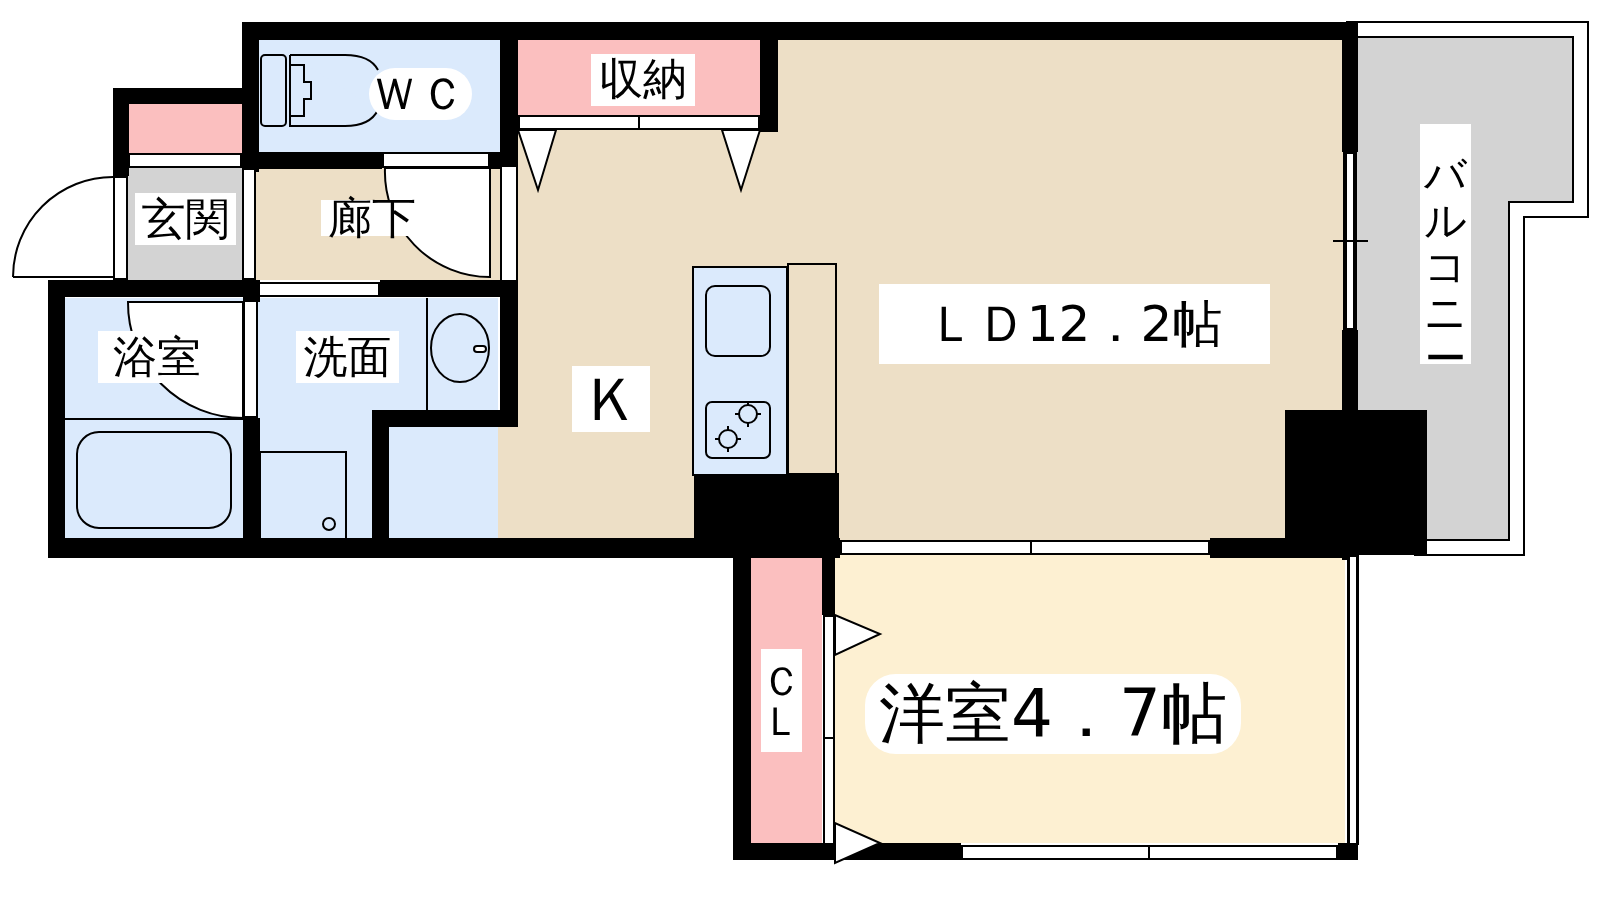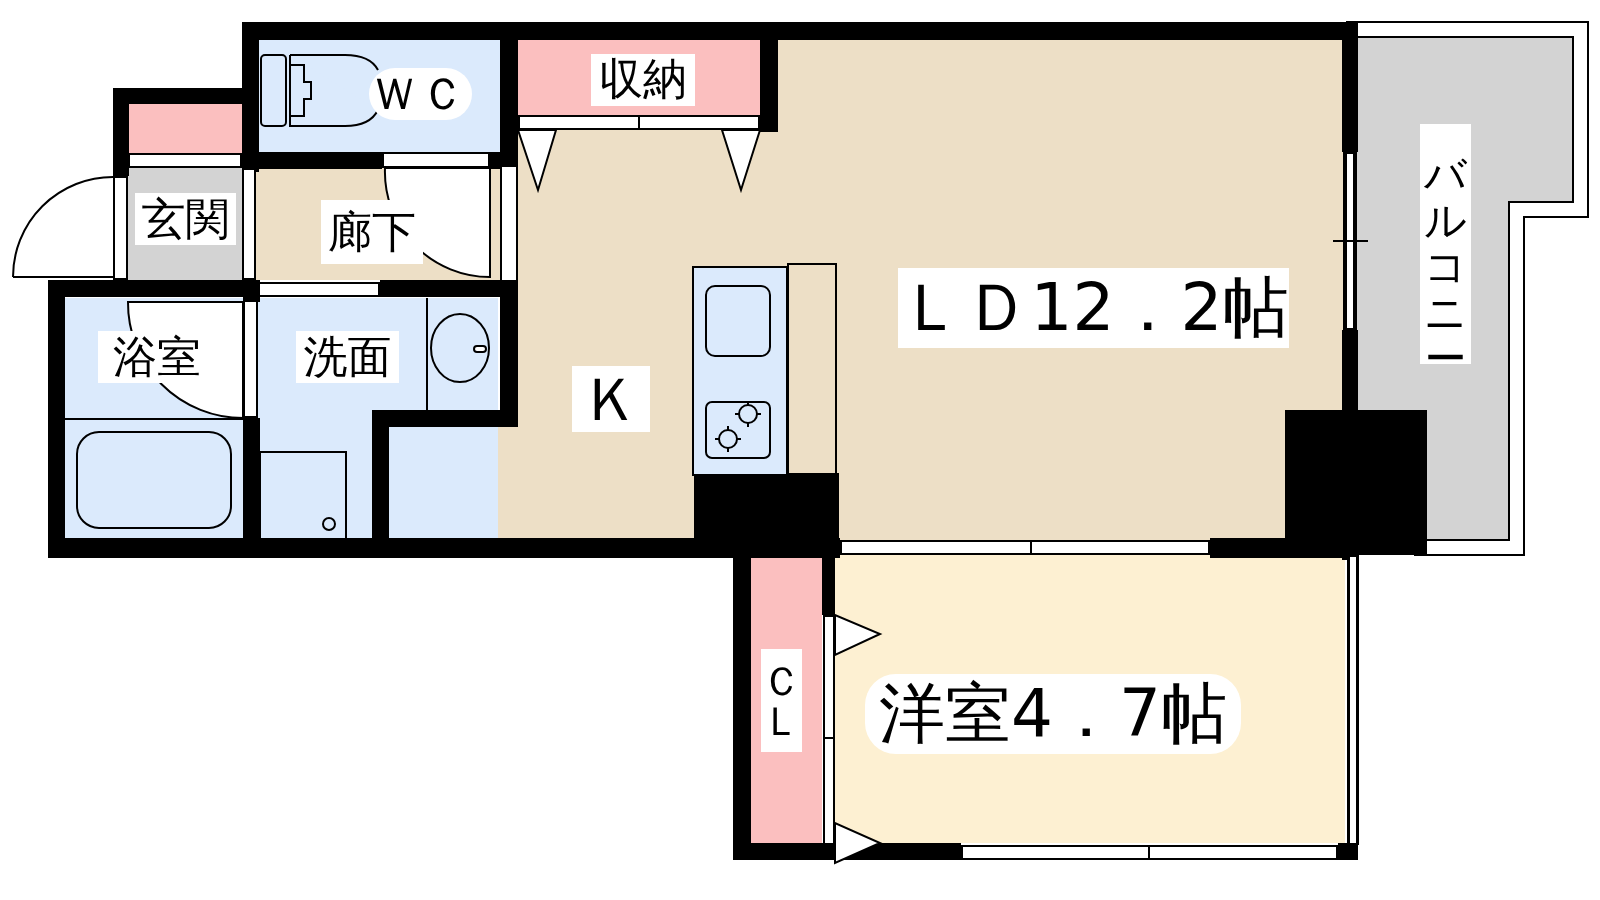--- a/index.html
+++ b/index.html
@@ -135,25 +135,25 @@
     <circle cx="748" cy="414" r="9"></circle>
     <circle cx="728" cy="439" r="9"></circle>
     <path d="M 748 401 L 748 405 M 748 423 L 748 427 M 735 414 L 739 414 M 757 414 L 761 414"></path>
     <path d="M 728 426 L 728 430 M 728 448 L 728 452 M 715 439 L 719 439 M 737 439 L 741 439"></path>
   </g>
 </svg>
 
 <div class="label" style="left:369px;top:68px;width:103px;height:52px;font-size:44px;letter-spacing:4px;border-radius:26px;">ＷＣ</div>
 <div class="label" style="left:591px;top:54px;width:104px;height:52px;font-size:44px;font-family:Liberation Serif, serif;">収納</div>
 <div class="label" style="left:135px;top:193px;width:101px;height:52px;font-size:44px;">玄関</div>
-<div class="label" style="left:321px;top:200px;width:102px;height:64px;font-size:44px;">廊下</div>
+<div class="label" style="left:321px;top:200px;width:102px;height:36px;font-size:44px;">廊下</div>
 <div class="label" style="left:98px;top:331px;width:102px;height:52px;font-size:44px;padding-left:8px;">浴室</div>
 <div class="label" style="left:296px;top:331px;width:103px;height:52px;font-size:44px;">洗面</div>
 <div class="label" style="left:572px;top:366px;width:78px;height:66px;font-size:60px;">Ｋ</div>
-<div class="label" style="left:879px;top:268px;width:391px;height:80px;font-size:66px;margin-left:19px;">ＬＤ12．2帖</div>
+<div class="label" style="left:879px;top:284px;width:391px;height:80px;font-size:50px;">ＬＤ12．2帖</div>
 <div class="label" style="left:865px;top:674px;width:376px;height:80px;font-size:66px;border-radius:31px;">洋室4．7帖</div>
 
 <div class="label" style="left:761px;top:649px;width:41px;height:103px;flex-direction:column;font-size:40px;">
   <span>Ｃ</span>
   <span>Ｌ</span>
 </div>
 
 <div class="label" style="left:1420px;top:124px;width:51px;height:240px;flex-direction:column;font-size:42px;line-height:1.1;">
   <span>バ</span>
   <span>ル</span>

